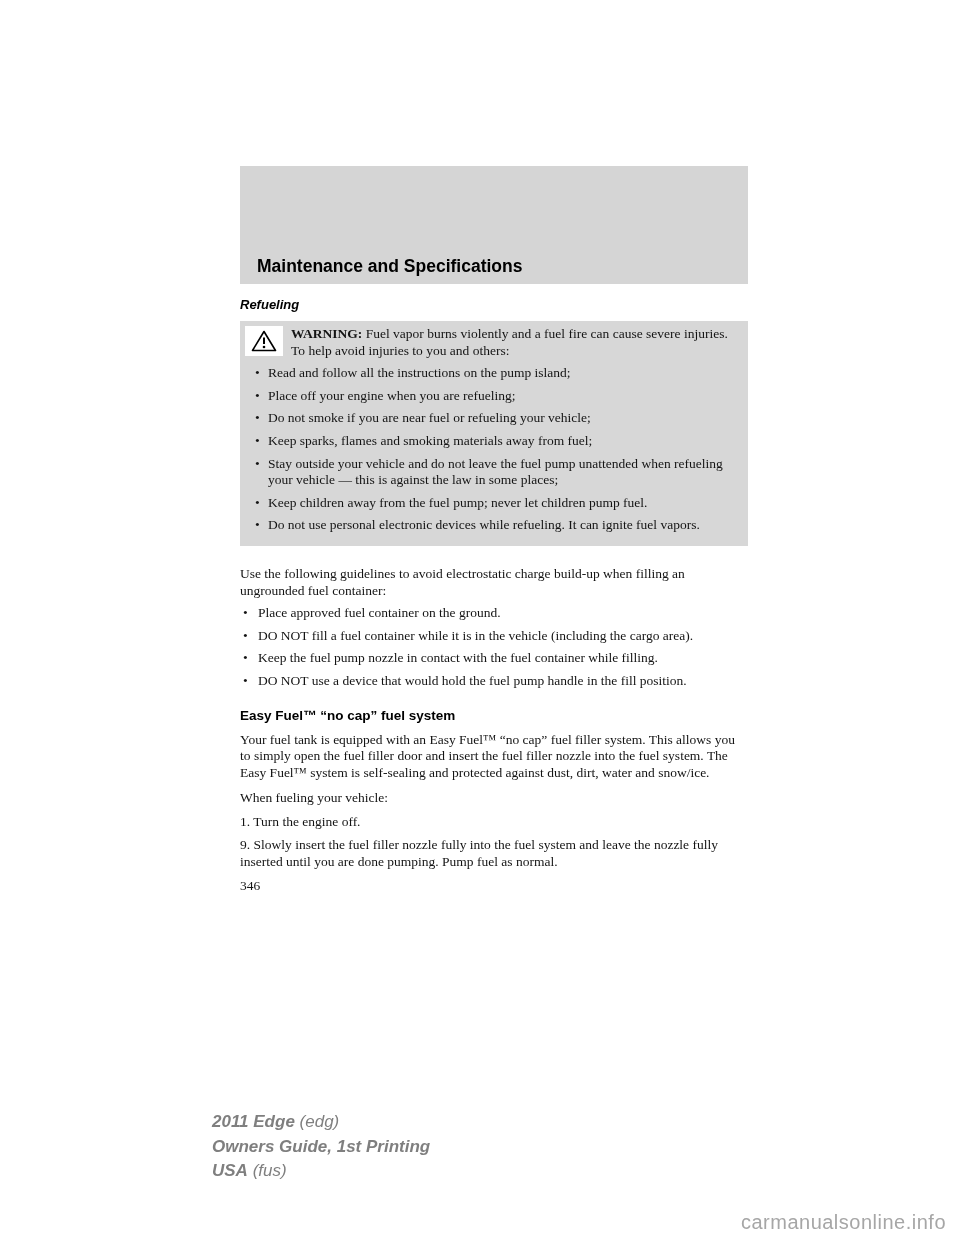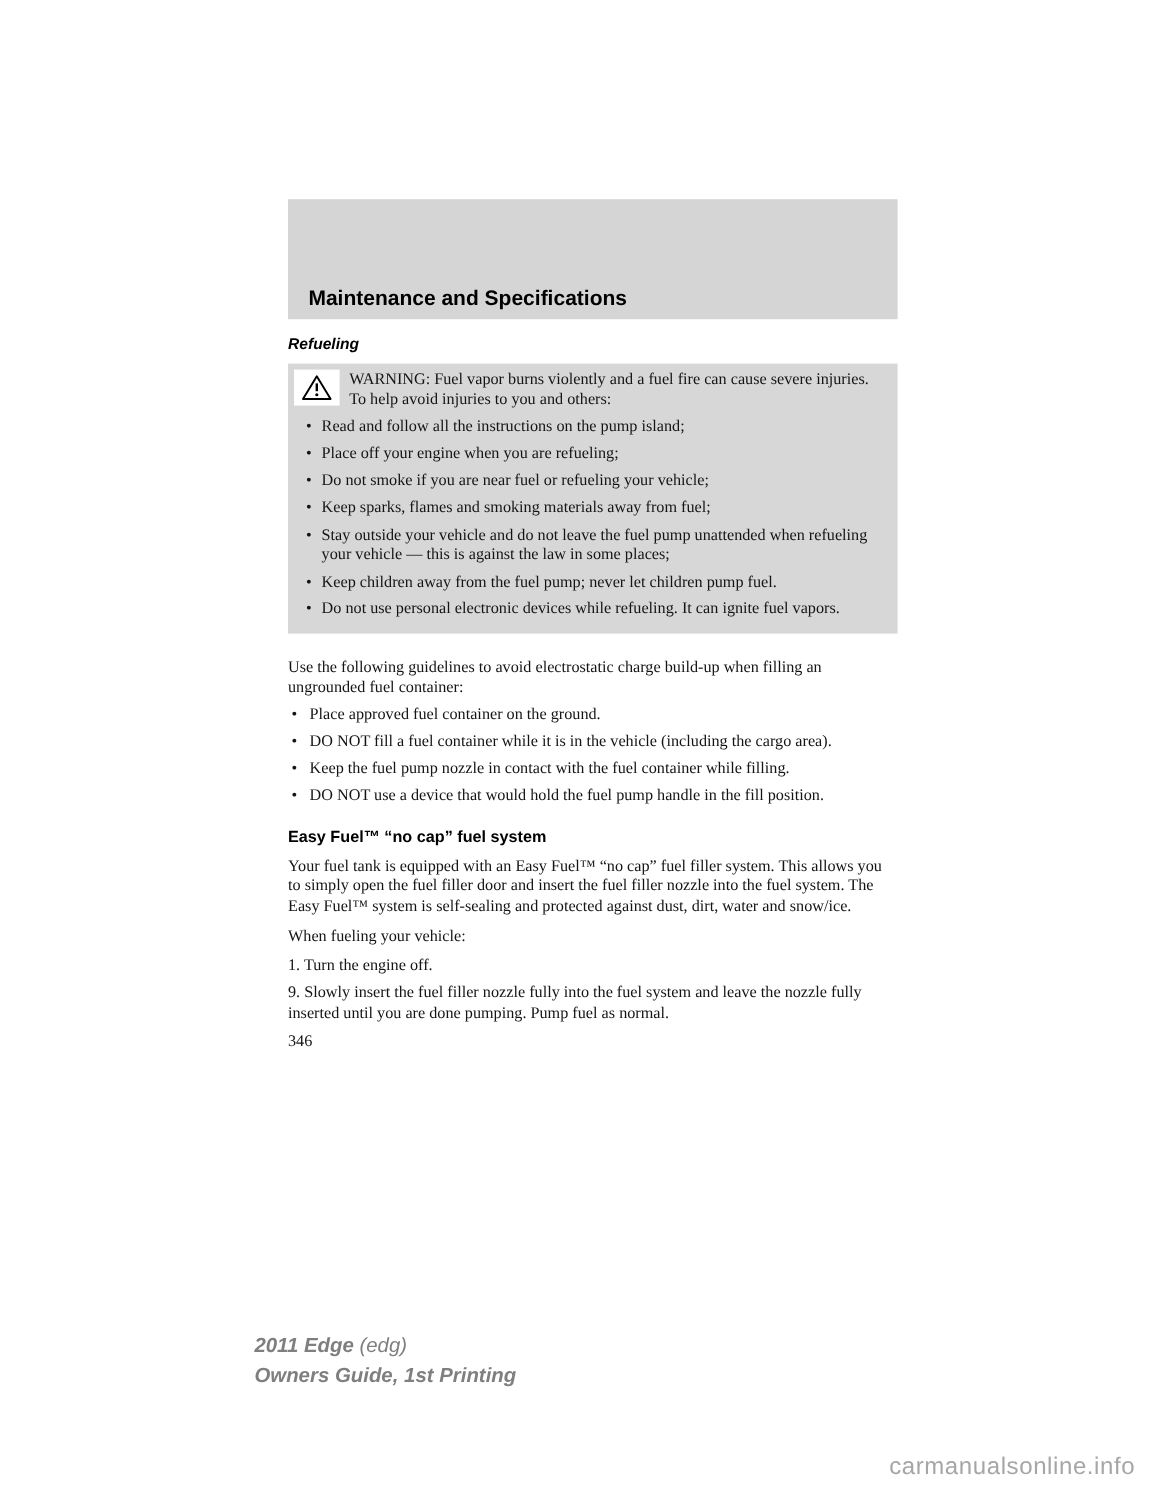--- a/index.html
+++ b/index.html
@@ -11,21 +11,21 @@
     color:#141414;
     overflow:hidden;
   }
   .content {
     position:absolute;
     left:240px; top:166px;
     width:508px;
   }
   .chapter-band {
     background:#d5d5d5;
-    height:100px;
+    height:118px;
     display:flex;
     align-items:flex-end;
     padding:0 10px 7px 17px;
   }
   .chapter-title {
     font-family:"Liberation Sans", sans-serif;
     font-weight:bold;
     font-size:17.5px;
     color:#000;
   }
@@ -48,21 +48,21 @@
     width:38px; height:30px;
     background:#ffffff;
     display:flex; align-items:center; justify-content:center;
     margin-right:8px;
   }
   .body-text, .warning-text, .blist .item {
     font-size:13.5px;
     line-height:16.6px;
   }
   .warning-text { flex:1 1 auto; }
-  .warning-label { font-weight:normal; }
+  .warning-label { font-weight:bold; }
   .blist { margin-top:2px; }
   .blist .item { position:relative; margin-top:6px; }
   .warn-list .item { padding-left:23px; }
   .warn-list .item::before { content:"\2022"; position:absolute; left:10px; }
   .out-list .item { padding-left:18px; }
   .out-list .item::before { content:"\2022"; position:absolute; left:3px; }
   .para { margin-top:9px; }
   .para-lg { margin-top:20px; }
   .sub-heading {
     margin-top:18px;
@@ -144,16 +144,17 @@
 
     <p class="body-text step">1. Turn the engine off.</p>
     <p class="body-text step">9. Slowly insert the fuel filler nozzle fully into the fuel system and leave the nozzle fully inserted until you are done pumping. Pump fuel as normal.</p>
 
     <div class="body-text page-number">346</div>
   </div>
 
   <div class="footer">
     <div class="footer-line"><span class="b">2011 Edge</span><span> (edg)</span></div>
     <div class="footer-line b">Owners Guide, 1st Printing</div>
+    <div class="footer-line"><span class="b">USA</span><span> (fus)</span></div>
   </div>
 
   <div class="watermark">carmanualsonline.info</div>
 </div>
 
 </body></html>

